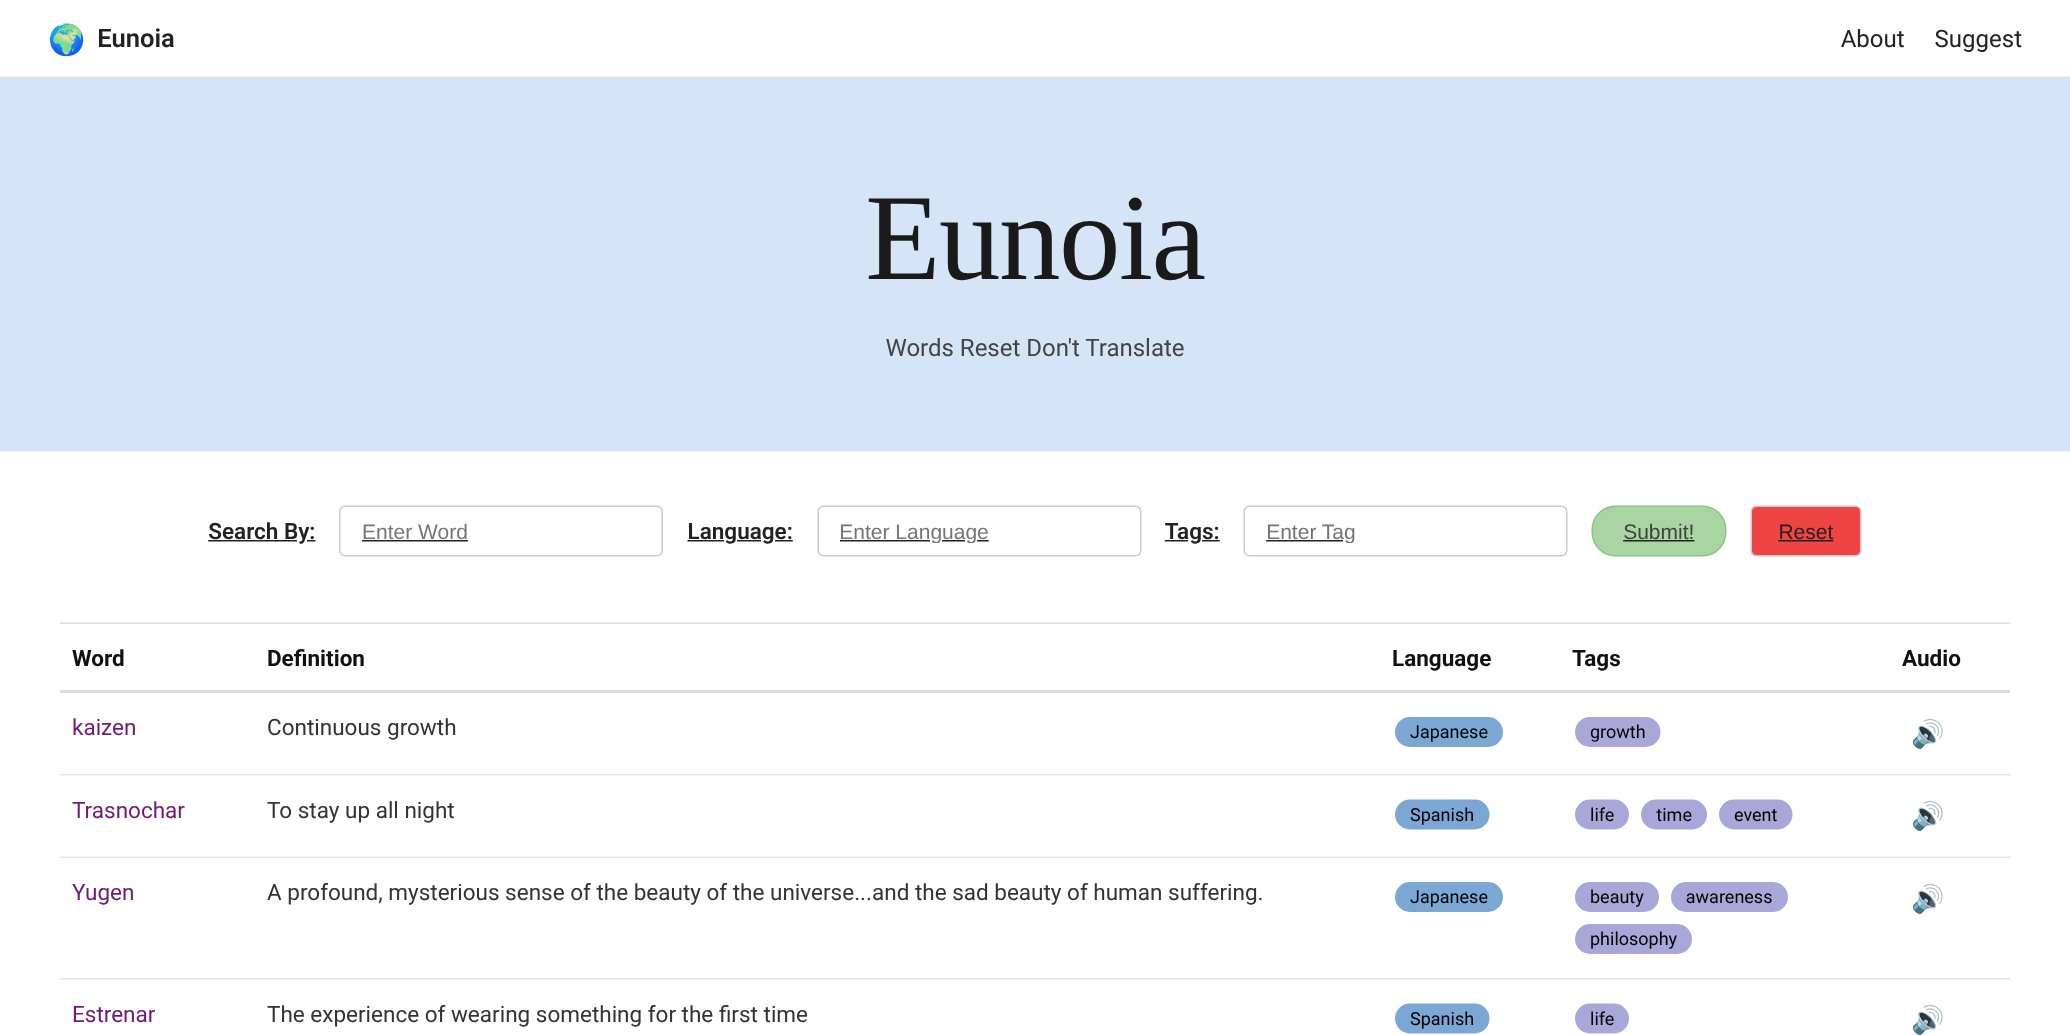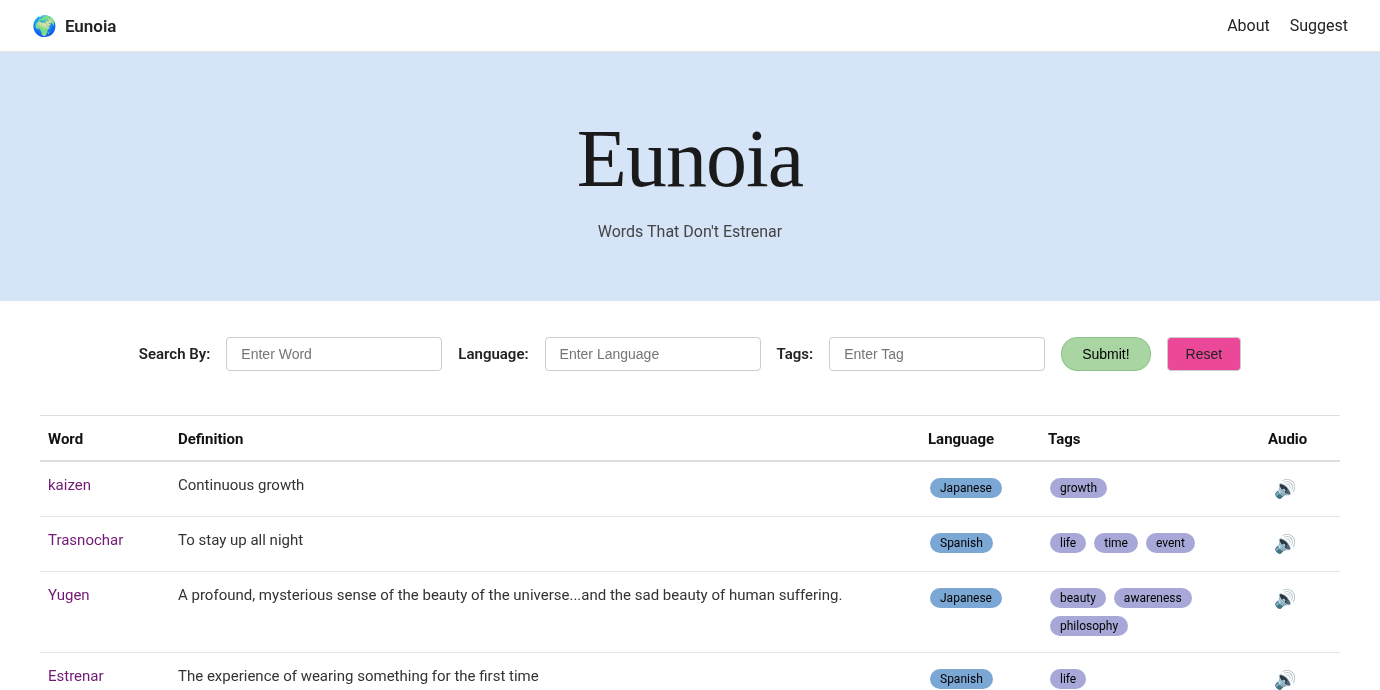--- a/index.html
+++ b/index.html
@@ -65,20 +65,21 @@
     }
 
     .hero-subtitle {
       font-size: 16px;
       color: #444;
     }
 
     
     .search-section {
       padding: 36px 80px 24px;
+      text-decoration: underline;
     }
 
     .search-bar {
       display: flex;
       align-items: center;
       gap: 16px;
       justify-content: center;
     }
 
     .search-label {
@@ -98,26 +99,26 @@
     }
 
     .btn-submit {
       padding: 8px 20px;
       background: #a8d5a2;
       border: 1px solid #8bc48a;
       border-radius: 16px;
       font-size: 14px;
       font-weight: 500;
       cursor: pointer;
-      color: #000000;
+      color: #404040;
     }
 
     .btn-reset {
       padding: 8px 18px;
-      background: #ec4899;
+      background: #ef4444;
       border: 1px solid #ccc;
       border-radius: 4px;
       font-size: 14px;
       font-weight: 500;
       cursor: pointer;
       color: #222;
     }
 
     
     .divider {
@@ -217,21 +218,21 @@
     <span>Eunoia</span>
   </a>
   <div class="navbar-links">
     <a class="navbar-link" href="#">About</a>
     <a class="navbar-link" href="#">Suggest</a>
   </div>
 </nav>
 
 <div class="hero">
   <h1 class="hero-title">Eunoia</h1>
-  <p class="hero-subtitle">Words That Don't Estrenar</p>
+  <p class="hero-subtitle">Words Reset Don't Translate</p>
 </div>
 
 <div class="search-section">
   <div class="search-bar">
     <label class="search-label">Search By:</label>
     <input class="search-input" type="text" placeholder="Enter Word" style="">
 
     <label class="search-label">Language:</label>
     <input class="search-input" type="text" placeholder="Enter Language" style="">
 

